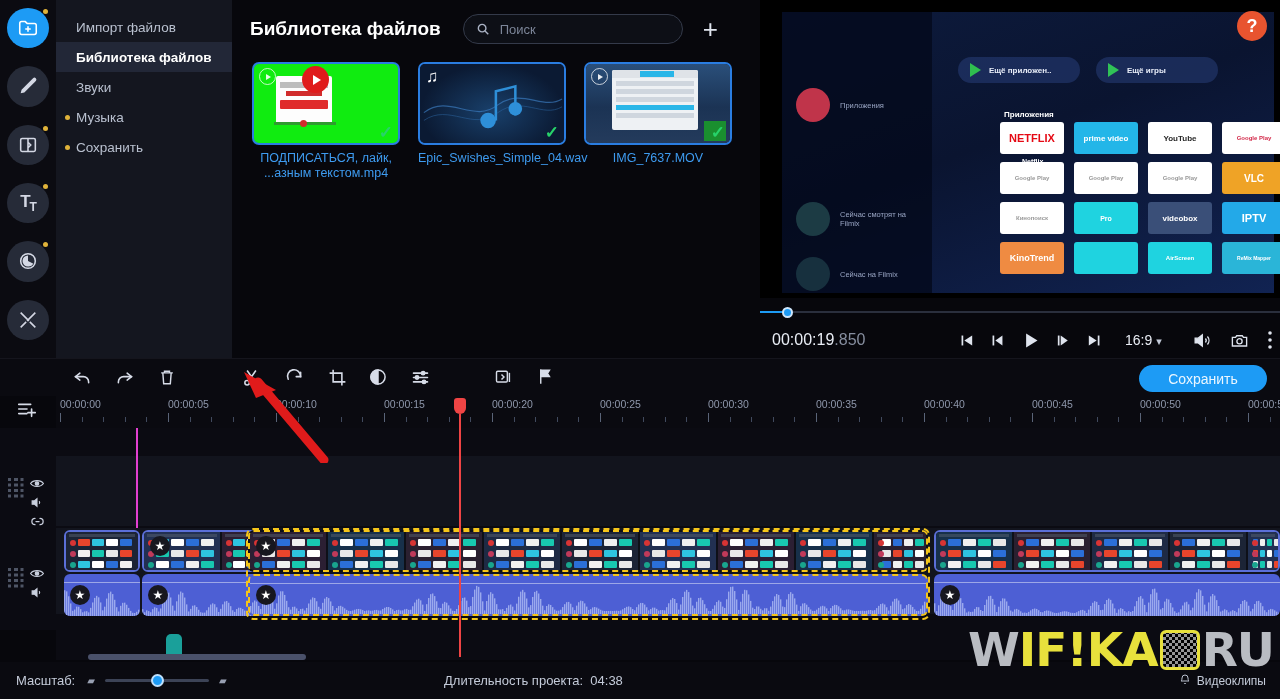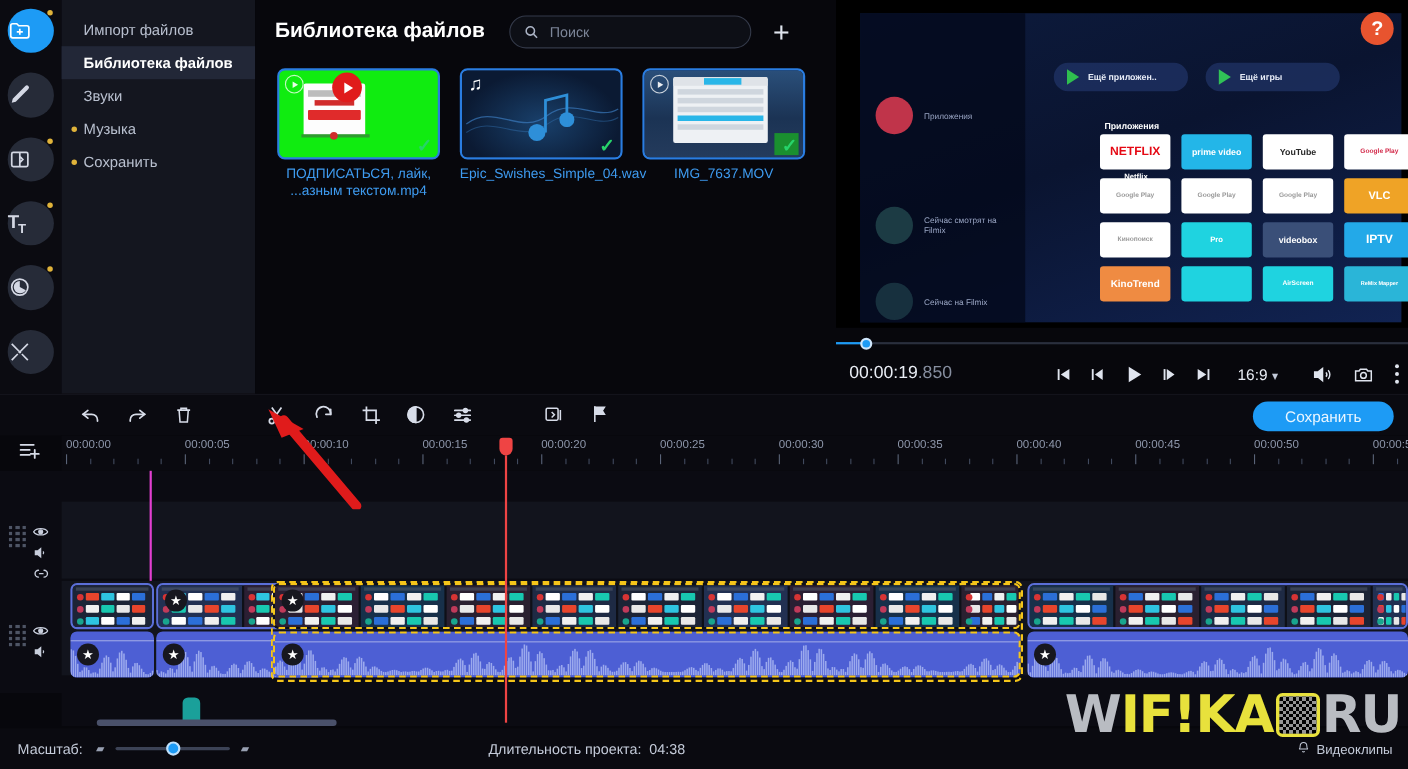--- a/index.html
+++ b/index.html
@@ -14,21 +14,21 @@
   
   .rail {
     position: absolute; left: 0; top: 0; width: 56px; height: 358px;
     background: #0b0b11;
     display: flex; flex-direction: column; align-items: center;
     padding-top: 8px;
   }
   .rail-btn {
     position: relative; width: 42px; height: 42px; border-radius: 50%;
     background: #262b38; margin-bottom: 18px;
-    display: flex; align-items: center; 
+    display: flex; align-items: center; justify-content: center;
     color: #d4d8e4; cursor: pointer;
   }
   .rail-btn.active { background: #1d9bf5; color: #ffffff; }
   .rail-btn .dot {
     position: absolute; top: 1px; right: 1px; width: 5px; height: 5px;
     border-radius: 50%; background: #e0b33a;
   }
   .rail-btn svg { display: block; }
   .rail-btn .tt { font-size: 17px; font-weight: bold; letter-spacing: -1px; }
 
@@ -427,21 +427,21 @@
   </div>
 
   <div class="preview">
     <div class="screen">
       <div class="tvframe">
         <div class="tv-left">
           <div class="row" style="top:76px">
             <div class="circ" style="background:#c0344a"></div>
             <div class="txt">Приложения</div>
           </div>
-          <div class="row" style="top:176px">
+          <div class="row" style="top:190px">
             <div class="circ" style="background:#1c3b44"></div>
             <div class="txt">Сейчас смотрят на Filmix</div>
           </div>
           <div class="row" style="top:245px">
             <div class="circ" style="background:#17303e"></div>
             <div class="txt">Сейчас на Filmix</div>
           </div>
         </div>
 
         <div class="tvpills">

